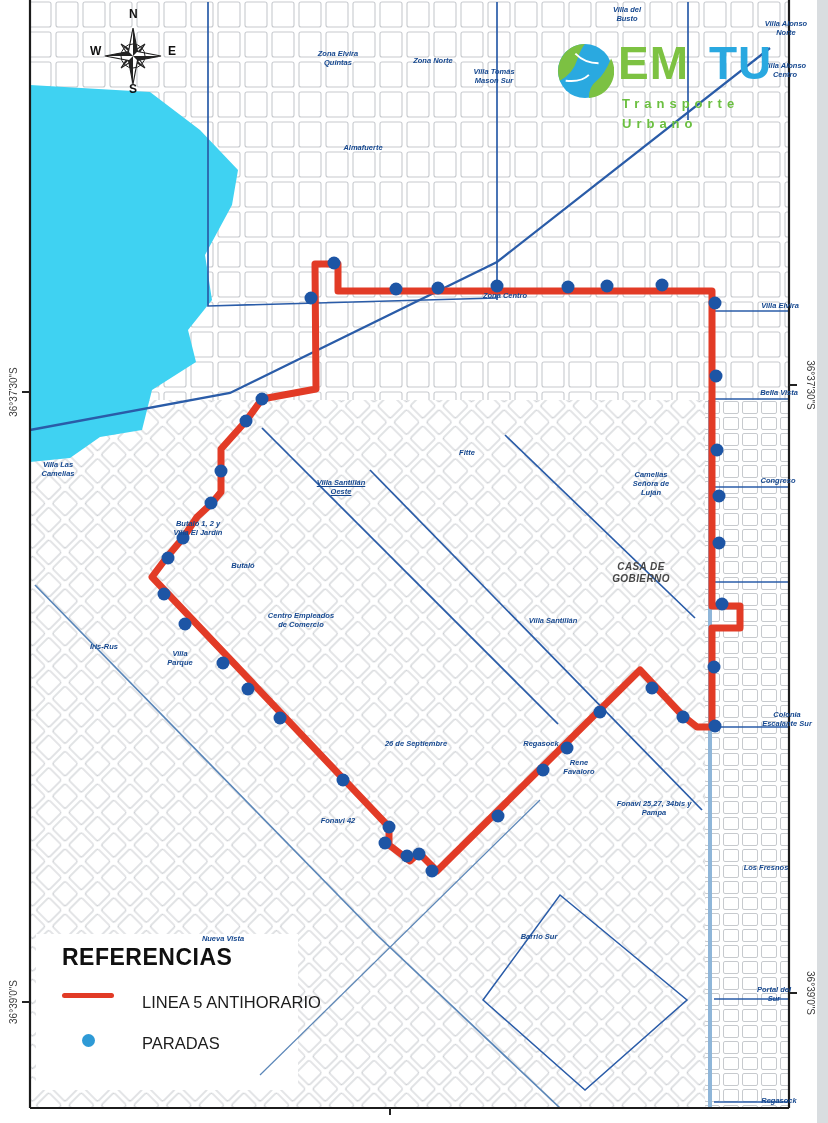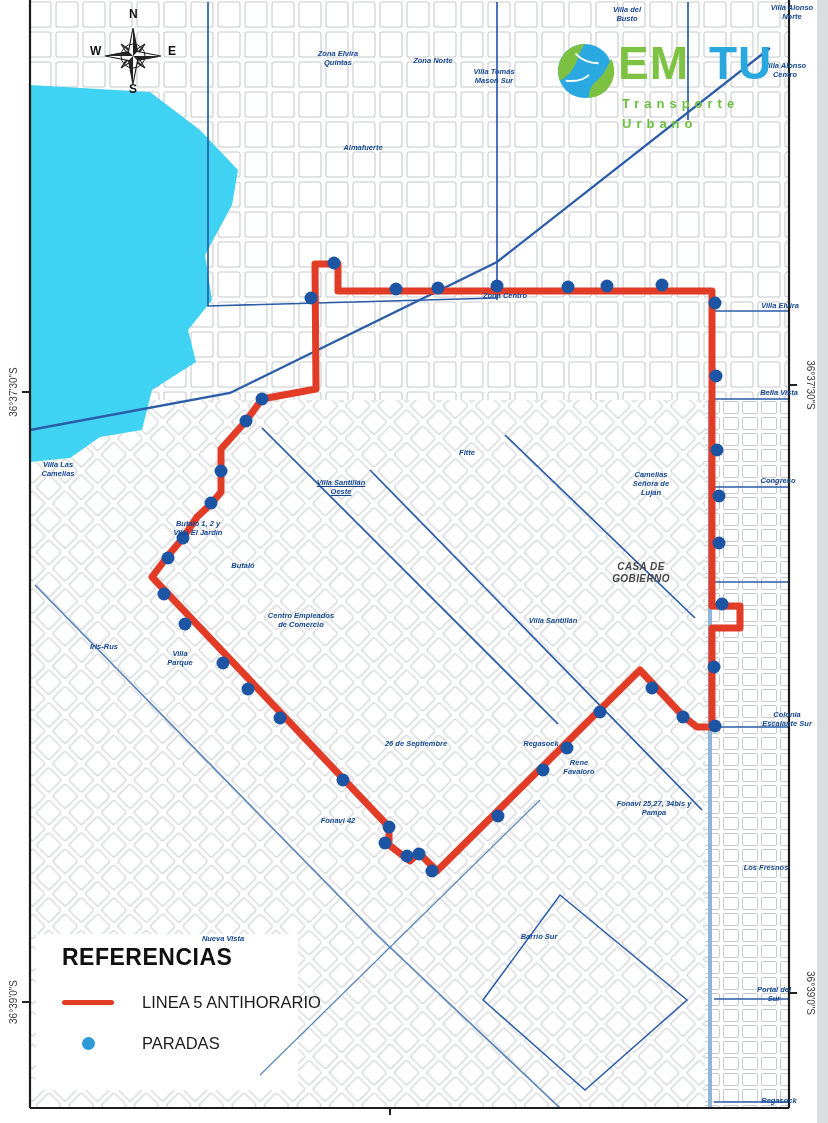--- a/index.html
+++ b/index.html
@@ -23,21 +23,21 @@
   #logo .circ{position:absolute;left:0;top:2px;}
   #logo .word{position:absolute;left:62px;top:0px;font-size:46px;font-weight:bold;
               letter-spacing:1px;line-height:1;}
   #logo .em{color:#7dc242;} #logo .tu{color:#29a8e0;padding-left:20px;}
   #logo .sub{position:absolute;left:66px;font-size:13px;font-weight:bold;color:#6abf3f;
              letter-spacing:5px;}
   #logo .sub1{top:56px;} #logo .sub2{top:76px;}
   
   #legend{position:absolute;left:62px;top:944px;width:330px;}
   #legend .title{font-size:23px;font-weight:bold;color:#101010;letter-spacing:.5px;}
-  .leg-row{display:flex;align-items:center;margin-top:22px;}
+  .leg-row{display:flex;align-items:flex-start;margin-top:22px;}
   .leg-line{width:52px;height:5px;border-radius:3px;background:#e23b26;margin-right:28px;}
   .leg-dot{width:13px;height:13px;border-radius:50%;background:#2e9ad6;margin:0 47px 0 20px;}
   .leg-label{font-size:16.5px;color:#1c1c1c;}
   .stop{stroke:none;}
 </style>
 </head>
 <body>
 
 <div id="page">
 
@@ -142,21 +142,21 @@
       <line x1="789" y1="385" x2="797" y2="385"></line>
       <line x1="789" y1="993" x2="797" y2="993"></line>
       <line x1="390" y1="1108" x2="390" y2="1115"></line>
     </g>
 
     <rect x="817" y="0" width="11" height="1123" fill="#d9dde0"></rect>
   </svg>
 
   <div id="labels-layer">
       <div class="rlabel" style="left: 627px; top: 14px; width: 48px;">Villa del Busto</div>
-      <div class="rlabel" style="left: 786px; top: 12px; width: 44px; margin-left: 6px;">Villa Alonso Norte</div>
+      <div class="rlabel" style="left: 786px; top: 28px; width: 44px;">Villa Alonso Norte</div>
       <div class="rlabel" style="left: 785px; top: 70px; width: 44px;">Villa Alonso Centro</div>
       <div class="rlabel" style="left: 338px; top: 58px; width: 58px;">Zona Elvira Quintas</div>
       <div class="rlabel" style="left: 433px; top: 60px; width: 70px;">Zona Norte</div>
       <div class="rlabel" style="left: 486px; top: 76px; width: 58px; padding-left: 16px;">Villa Tomás Mason Sur</div>
       <div class="rlabel" style="left: 363px; top: 147px; width: 80px;">Almafuerte</div>
       <div class="rlabel" style="left: 505px; top: 295px; width: 46px;">Zona Centro</div>
       <div class="rlabel" style="left: 780px; top: 305px; width: 66px;">Villa Elvira</div>
       <div class="rlabel" style="left: 779px; top: 392px; width: 66px;">Bella Vista</div>
       <div class="rlabel" style="left: 58px; top: 469px; width: 52px;">Villa Las Camelias</div>
       <div class="rlabel" style="left: 467px; top: 452px; width: 40px;">Fitte</div>

